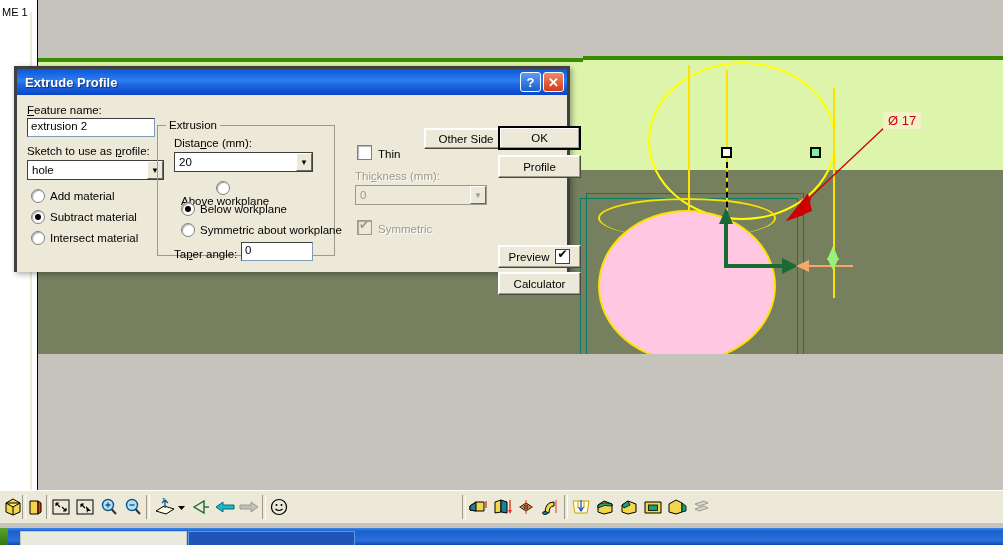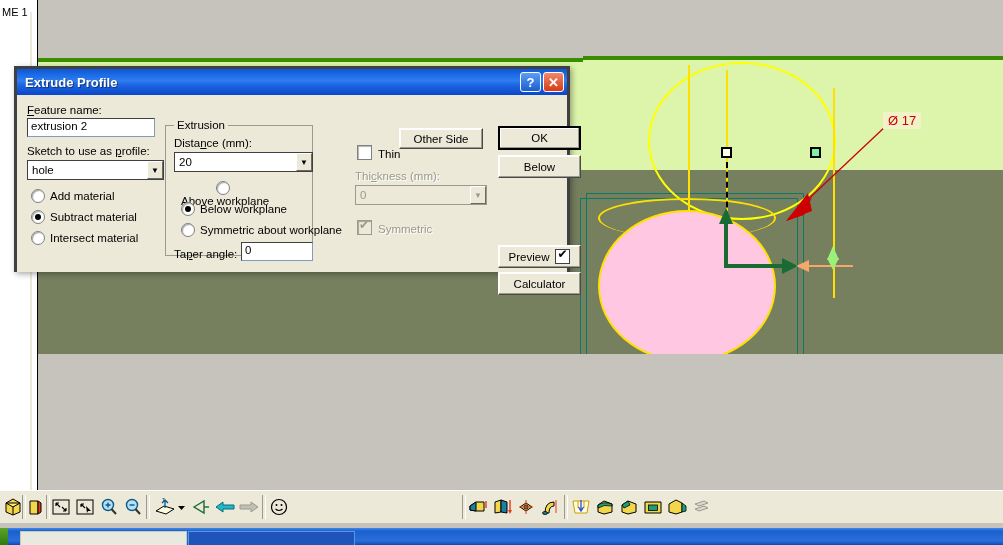--- a/index.html
+++ b/index.html
@@ -363,21 +363,21 @@
       </div>
       <div class="radio sel" style="left:14px; top:115px;">
         <span class="dot"></span>
         <span>Subtract material</span>
       </div>
       <div class="radio" style="left:14px; top:136px;">
         <span class="dot"></span>
         <span>Intersect material</span>
       </div>
 
-      <div class="group" style="left:148px; top:30px; width:148px; height:131px;">
+      <div class="group" style="left:140px; top:30px; width:178px; height:131px;">
         <span class="group-title">Extrusion</span>
       </div>
 
       <div class="lbl" style="left:157px; top:42px;">Dista<u>n</u>ce (mm):</div>
       <div class="combo" style="left:157px; top:57px; width:139px; height:20px;">
         <span class="val">20</span>
         <span class="arrow">▼</span>
       </div>
 
       <div class="radio" style="left:164px; top:86px;flex-direction:column;">
@@ -405,28 +405,28 @@
       <div class="combo dis" style="left:338px; top:90px; width:132px; height:20px;">
         <span class="val">0</span>
         <span class="arrow">▼</span>
       </div>
 
       <div class="chk dis on" style="left:340px; top:125px;">
         <span class="box"></span>
         <span class="lbl dis" style="position:static;">Symmetric</span>
       </div>
 
-      <div class="btn" style="left:382px; top:33px; width:84px; height:21px;">
+      <div class="btn" style="left:407px; top:33px; width:84px; height:21px;">
         <span>Other Side</span>
       </div>
       <div class="btn default" style="left:481px; top:31px; width:83px; height:24px;align-items:center;">
         <span>OK</span>
       </div>
       <div class="btn" style="left:481px; top:60px; width:83px; height:23px;">
-        <span>Below</span>
+        <span>Profile</span>
       </div>
       <div class="btn btn-preview" style="left:481px; top:150px; width:83px; height:23px;">
         <span>Preview</span>
         <span class="pvbox"></span>
       </div>
       <div class="btn" style="left:481px; top:177px; width:83px; height:23px;">
         <span>Calculator</span>
       </div>
     </div>
   </div>

